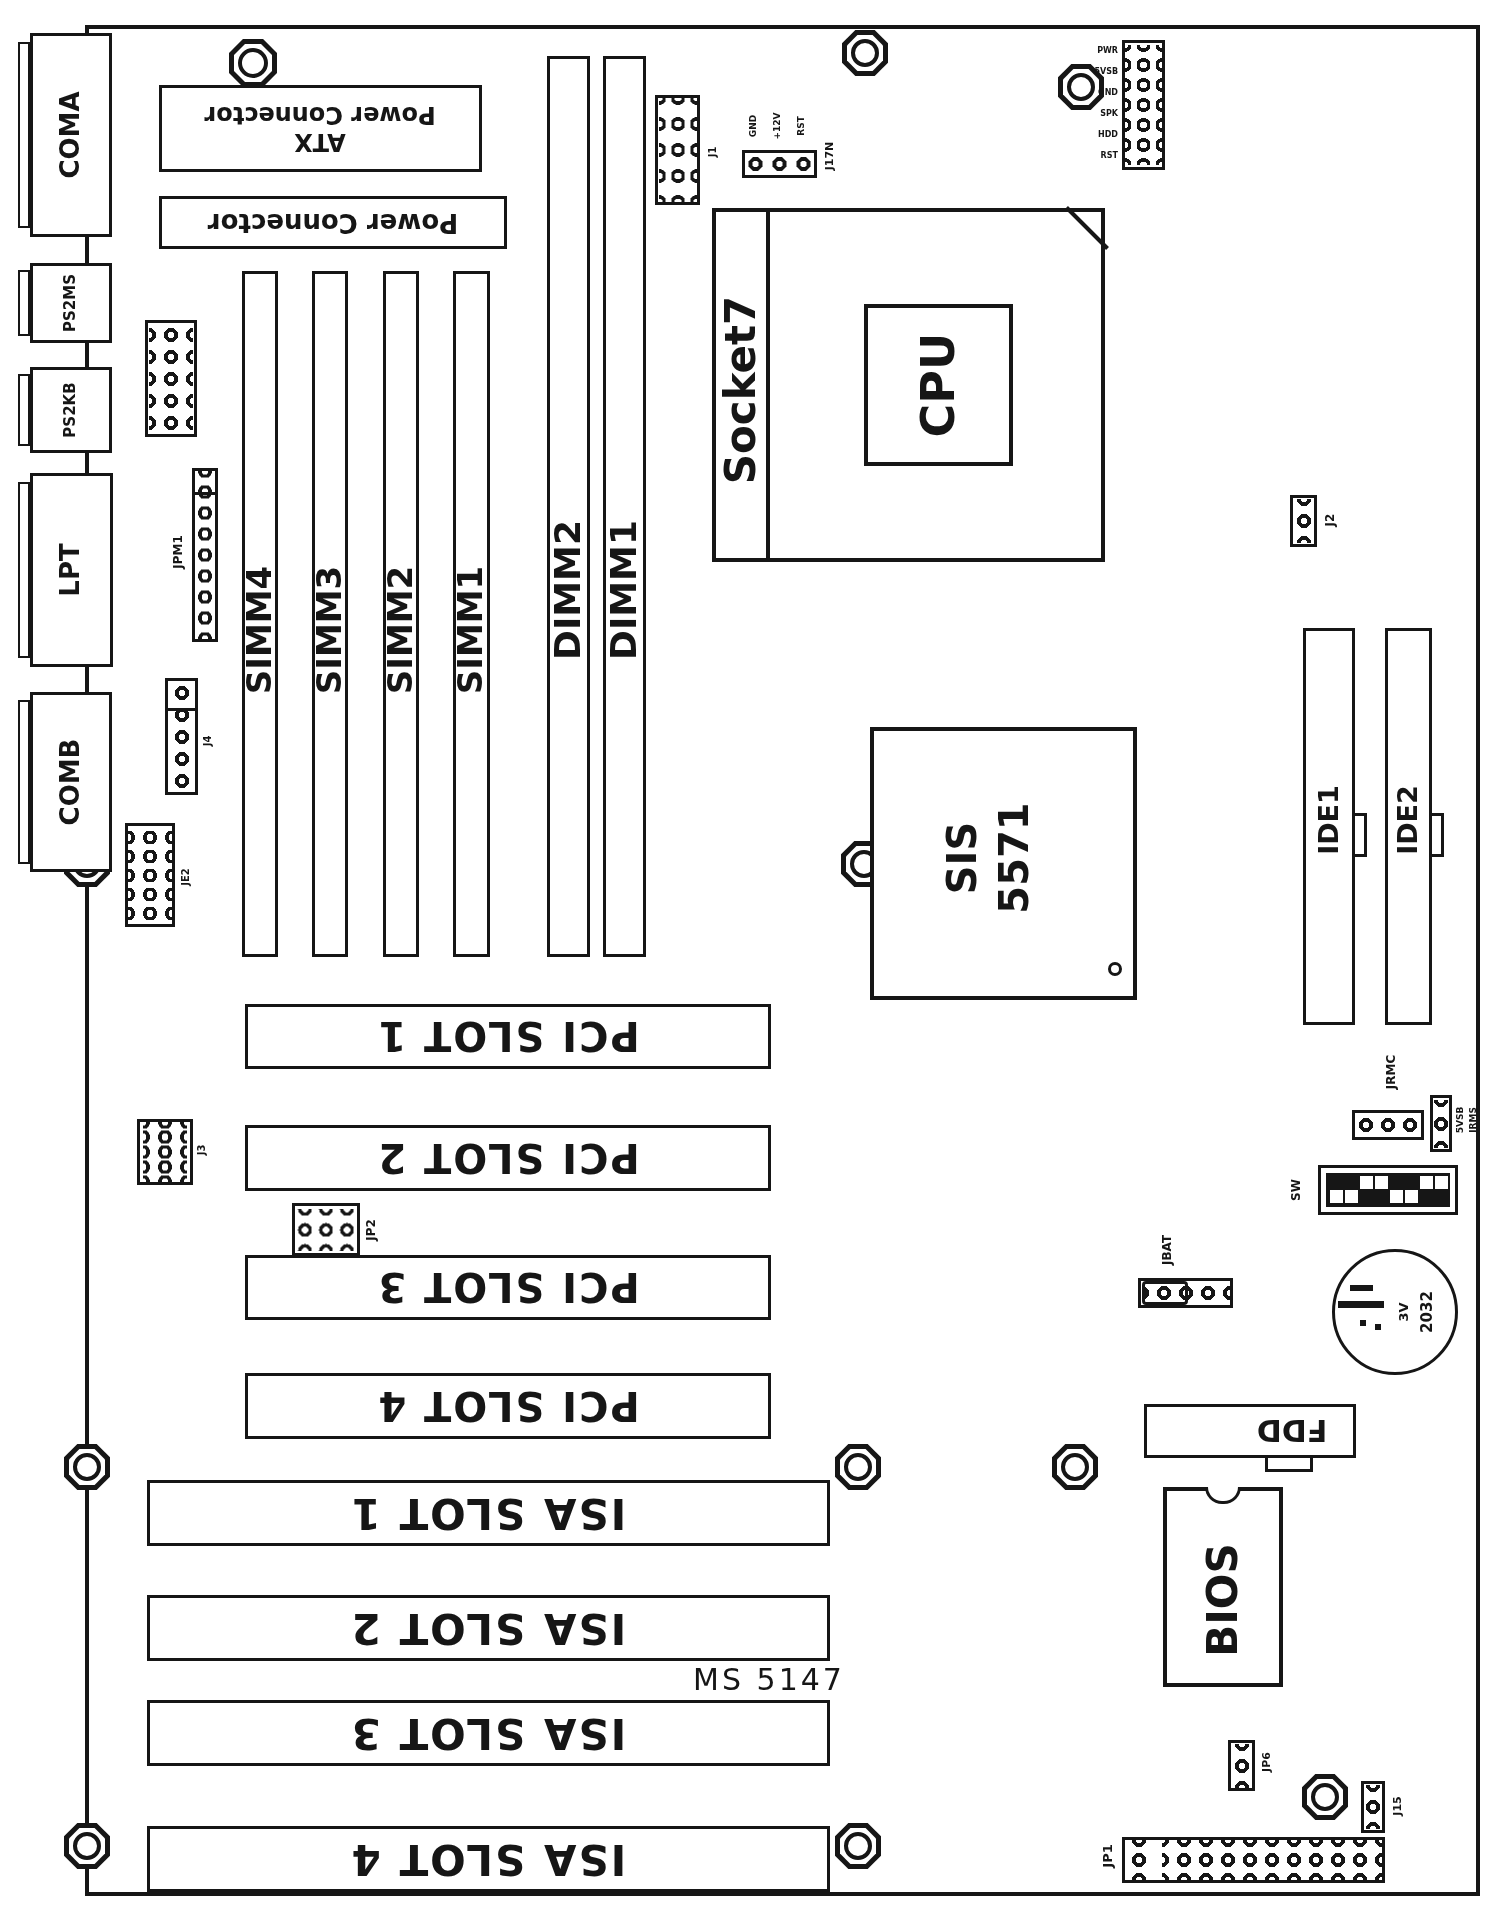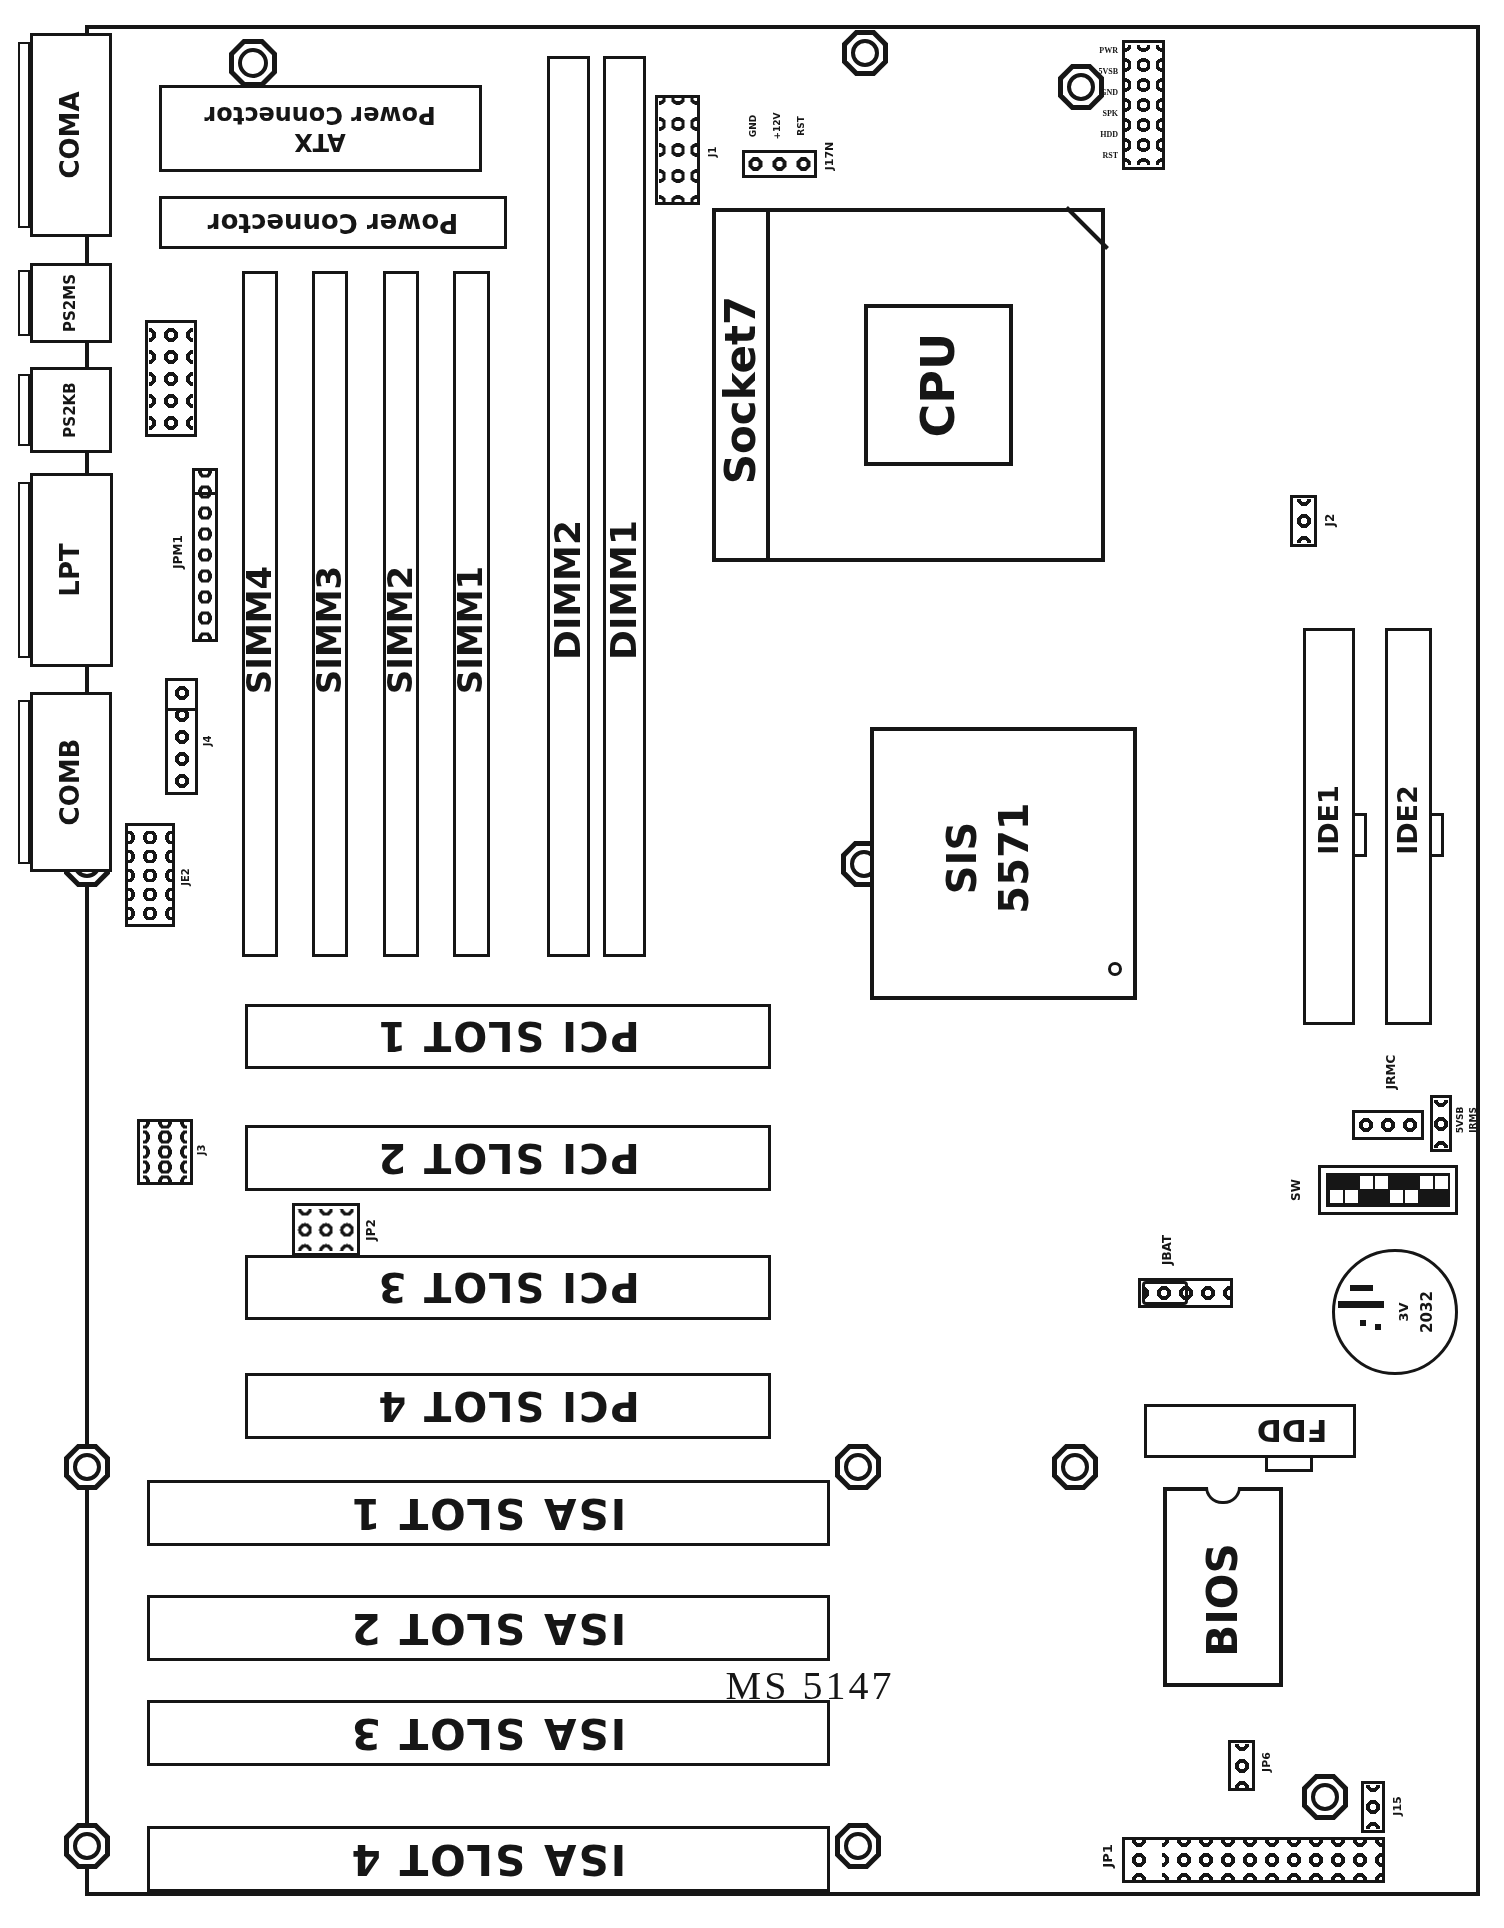--- a/index.html
+++ b/index.html
@@ -8,21 +8,21 @@
          font-family:"DejaVu Sans","Liberation Sans",sans-serif;color:var(--ink);}
   .box{position:absolute;border:3px solid var(--ink);background:var(--paper);box-sizing:border-box;}
   .thick{border-width:4px;}
   
   .vt{position:absolute;white-space:nowrap;transform:translate(-50%,-50%) rotate(-90deg);
       font-weight:bold;line-height:1.05;text-align:center;}
   
   .ft{position:absolute;white-space:nowrap;transform:translate(-50%,-50%) rotate(180deg);
       font-weight:bold;line-height:1.12;text-align:center;}
   
-  .ht{position:absolute;white-space:nowrap;font-family:Liberation Serif, serif;}
+  .ht{position:absolute;white-space:nowrap;}
   .jhdr{position:absolute;border:3px solid var(--ink);background:var(--paper);box-sizing:border-box;
         display:flex;align-items:center;justify-content:center;}
   .pins{background-image:radial-gradient(circle,#fff 0 3.4px,var(--ink) 3.4px 7px,rgba(255,255,255,0) 7px);
         background-repeat:repeat;background-position:center;}
   .hole{position:absolute;background:var(--ink);
         clip-path:polygon(29% 0,71% 0,100% 29%,100% 71%,71% 100%,29% 100%,0 71%,0 29%);}
   .hole .in{position:absolute;inset:5px;background:var(--paper);clip-path:polygon(29% 0,71% 0,100% 29%,100% 71%,71% 100%,29% 100%,0 71%,0 29%);}
   .hole .ring{position:absolute;inset:9px;border:4px solid var(--ink);border-radius:50%;background:var(--paper);box-sizing:border-box;}
   .bar{position:absolute;background:var(--ink);}
   .cap{position:absolute;border:3px solid var(--ink);border-radius:4px;box-sizing:border-box;background:transparent;}
@@ -154,21 +154,21 @@
 
   <div class="box" style="left:147px;top:1480px;width:683px;height:66px;"></div>
   <div class="ft" style="left:488px;top:1513px;font-size:42px;letter-spacing:2px;">ISA SLOT 1</div>
   <div class="box" style="left:147px;top:1595px;width:683px;height:66px;"></div>
   <div class="ft" style="left:488px;top:1628px;font-size:42px;letter-spacing:2px;">ISA SLOT 2</div>
   <div class="box" style="left:147px;top:1700px;width:683px;height:66px;"></div>
   <div class="ft" style="left:488px;top:1733px;font-size:42px;letter-spacing:2px;">ISA SLOT 3</div>
   <div class="box" style="left:147px;top:1826px;width:683px;height:66px;"></div>
   <div class="ft" style="left:488px;top:1859px;font-size:42px;letter-spacing:2px;">ISA SLOT 4</div>
 
-  <div class="ht" style="left:720px;top:1662px;width:180px;text-align:center;font-size:40px;letter-spacing:3px;">MS 5147</div>
+  <div class="ht" style="left:679px;top:1662px;width:180px;text-align:center;font-size:30px;letter-spacing:3px;">MS 5147</div>
 
   <div class="box" style="left:1144px;top:1404px;width:212px;height:54px;"></div>
   <div class="ft" style="left:1292px;top:1430px;font-size:30px;font-weight:600;">FDD</div>
   <div class="box" style="left:1265px;top:1455px;width:48px;height:17px;"></div>
 
   <div class="box thick" style="left:1163px;top:1487px;width:120px;height:200px;"></div>
   <div class="box" style="left:1205px;top:1487px;width:36px;height:17px;border-top:none;border-radius:0 0 17px 17px;"></div>
   <div class="vt" style="left:1223px;top:1600px;font-size:42px;">BIOS</div>
 
   <div class="box" style="left:1332px;top:1249px;width:126px;height:126px;border-radius:50%;"></div>

